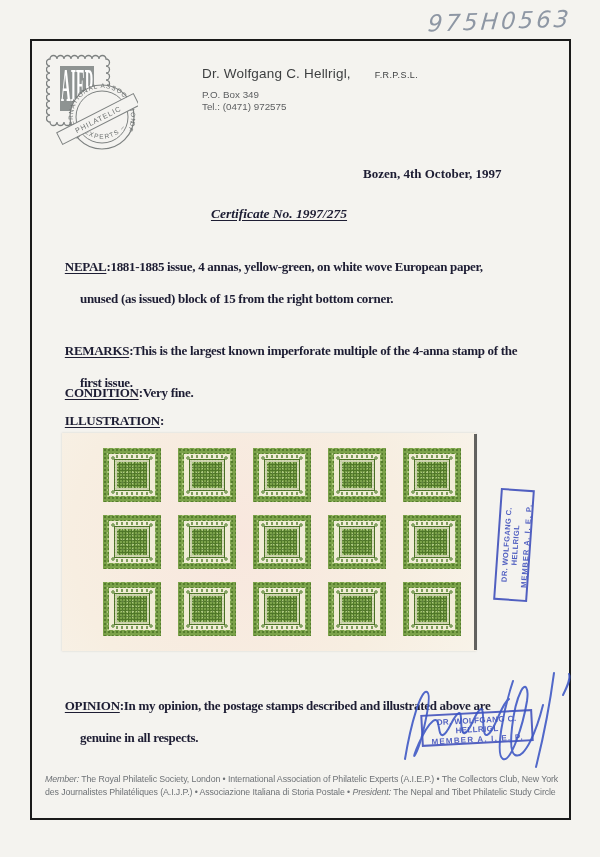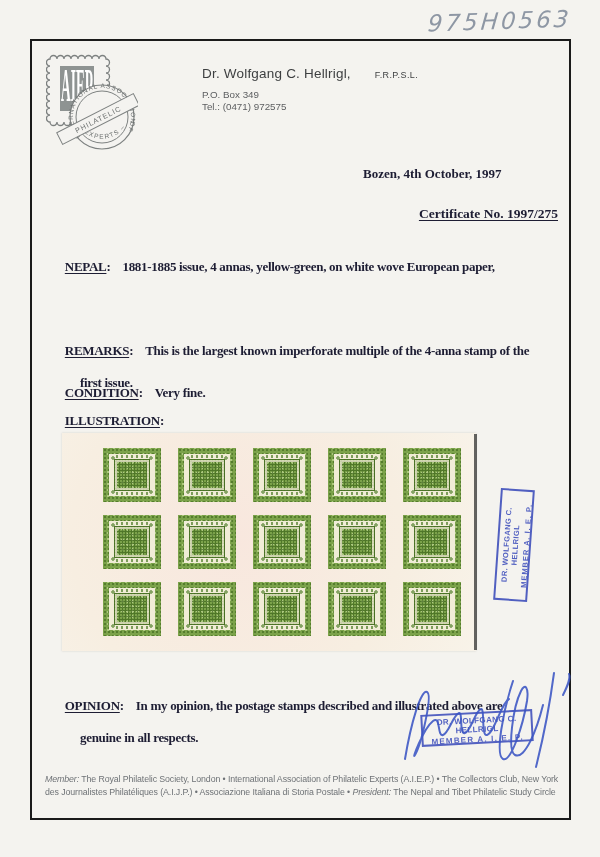--- a/index.html
+++ b/index.html
@@ -13,28 +13,28 @@
           font-family:cursive,"DejaVu Sans",sans-serif;font-style:italic;letter-spacing:3px;
           transform:rotate(-2deg) skewX(-7deg);white-space:pre;}
   
   .logo{position:absolute;left:46px;top:53px;}
   .lh{position:absolute;left:202px;top:66px;font-family:"Liberation Sans","DejaVu Sans",sans-serif;color:#3d3f40;}
   .lh .name{font-size:13.5px;letter-spacing:.2px;}
   .lh .cred{font-size:9px;letter-spacing:.4px;margin-left:20px;}
   .lh .addr{margin-top:8px;font-size:9.8px;line-height:12.3px;color:#5c5e60;}
   
   .dateline{position:absolute;left:363px;top:166px;font-size:13px;font-weight:bold;color:var(--ink-text,#1d1d33);white-space:pre;}
-  .title{position:absolute;left:0;top:206px;width:558px;text-align:right;font-size:13.5px;
-         font-weight:bold;color:var(--ink-text,#1d1d33);}
+  .title{position:absolute;left:0;top:206px;width:558px;text-align:center;font-size:13.5px;
+         font-weight:bold;color:var(--ink-text,#1d1d33);font-style:italic;}
   .title span{text-decoration:underline;text-underline-offset:2px;}
   .sec{position:absolute;left:53px;font-size:13px;font-weight:bold;color:var(--ink-text,#1d1d33);
        line-height:16px;letter-spacing:-0.3px;white-space:pre;}
   .sec .lbl{text-decoration:underline;text-underline-offset:2px;margin-top:34px;}
   .sec .lbl::after{content:":";text-decoration:none;display:inline-block;}
-  .sec .t1{margin-left:12px;}
+  .sec .t1{margin-left:0;}
   .sec .t2{margin-left:27px;}
   
   .photo{position:absolute;left:62px;top:433px;width:414px;height:218px;
          background:radial-gradient(circle at 42% 48%, var(--photo-pink,#f8e7de) 0%, #f7eee1 62%, #f8f3e9 100%);
          box-shadow:0 0 2px rgba(120,110,100,.25);}
   .photo-edge{position:absolute;left:474px;top:434px;width:2.5px;height:216px;background:rgba(42,42,42,.72);}
   .stampgrid{position:absolute;left:41px;top:15px;display:grid;
              grid-template-columns:repeat(5,58px);grid-auto-rows:54px;column-gap:17px;row-gap:13px;}
   .stamp{box-sizing:border-box;padding:6px;
          background-color:var(--stamp-green,#7ba24a);
@@ -124,20 +124,21 @@
   </div>
 
   <div class="dateline">Bozen, 4th October, 1997</div>
 
   <div class="title">
     <span>Certificate No. 1997/275</span>
   </div>
 
   <div class="sec" style="top:243px">
     <span class="lbl">NEPAL</span><span class="t1">1881-1885 issue, 4 annas, yellow-green, on white wove European paper,</span>
+    <div class="t2">unused (as issued) block of 15 from the right bottom corner.</div>
   </div>
 
 
   <div class="sec" style="top:327px">
     <span class="lbl">REMARKS</span><span class="t1">This is the largest known imperforate multiple of the 4-anna stamp of the</span>
     <div class="t2">first issue.</div>
   </div>
 
   <div class="sec" style="top:369px">
     <span class="lbl">CONDITION</span><span class="t1">Very fine.</span>

